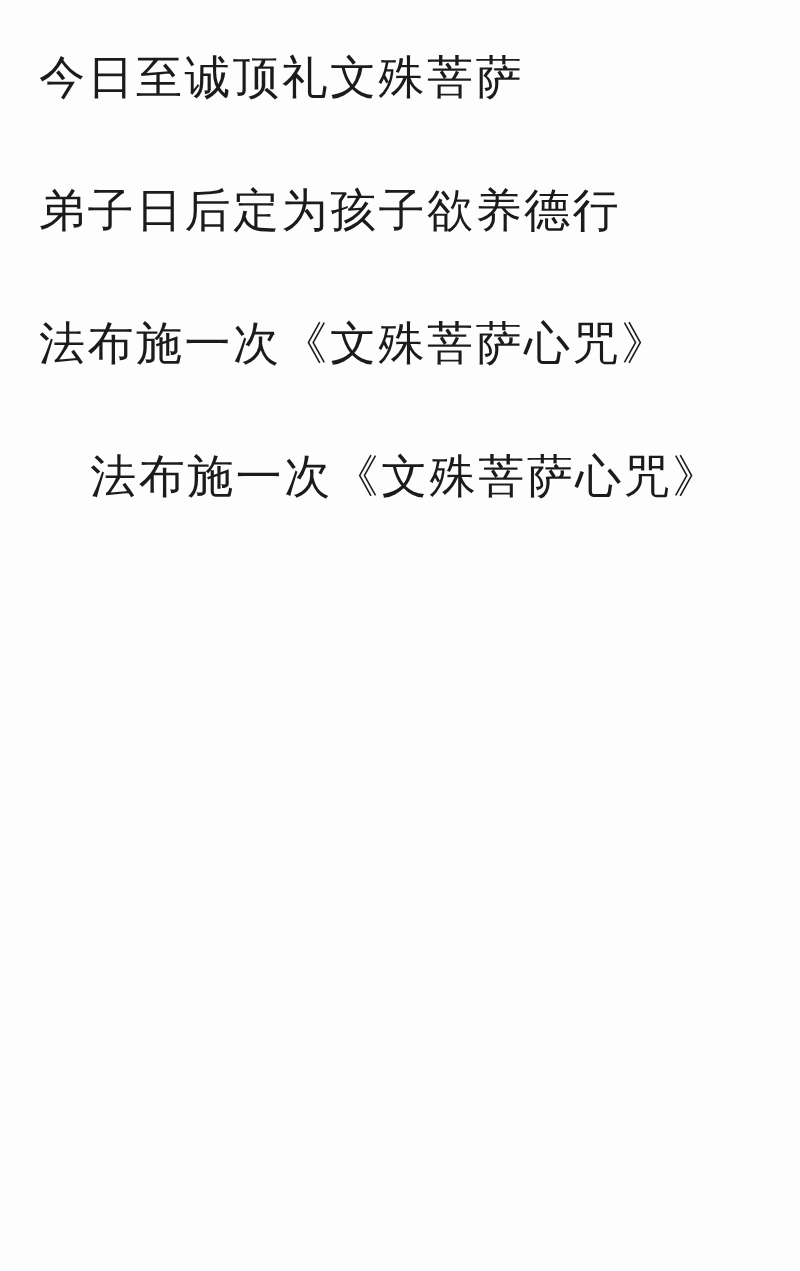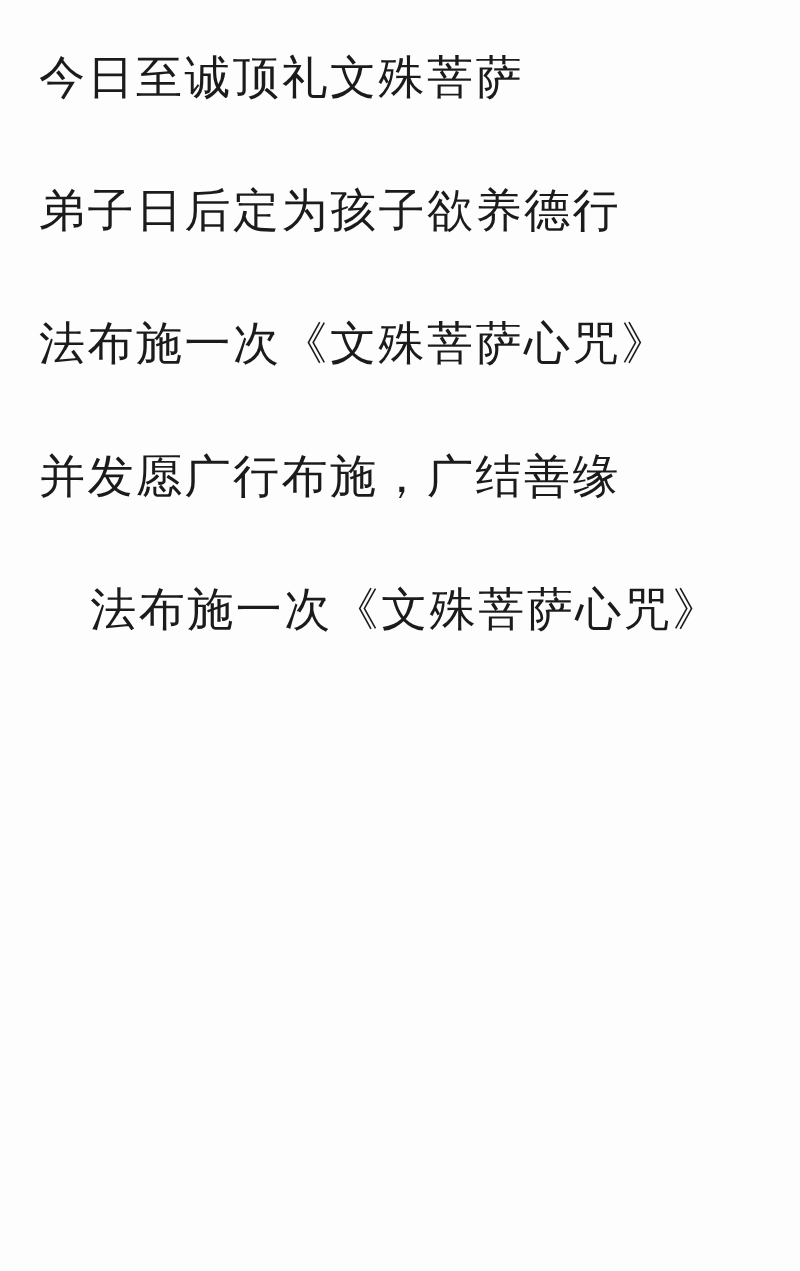--- a/index.html
+++ b/index.html
@@ -38,16 +38,15 @@
   }
 </style>
 </head>
 <body>
 
 <div class="page">
   <div class="text-content">
     <p>今日至诚顶礼文殊菩萨</p>
     <p>弟子日后定为孩子欲养德行</p>
     <p>法布施一次《文殊菩萨心咒》</p>
-    <p>并发愿广行布施，广结善缘</p>
     <p>法布施一次《文殊菩萨心咒》</p>
   </div>
 </div>
 
 </body></html>

